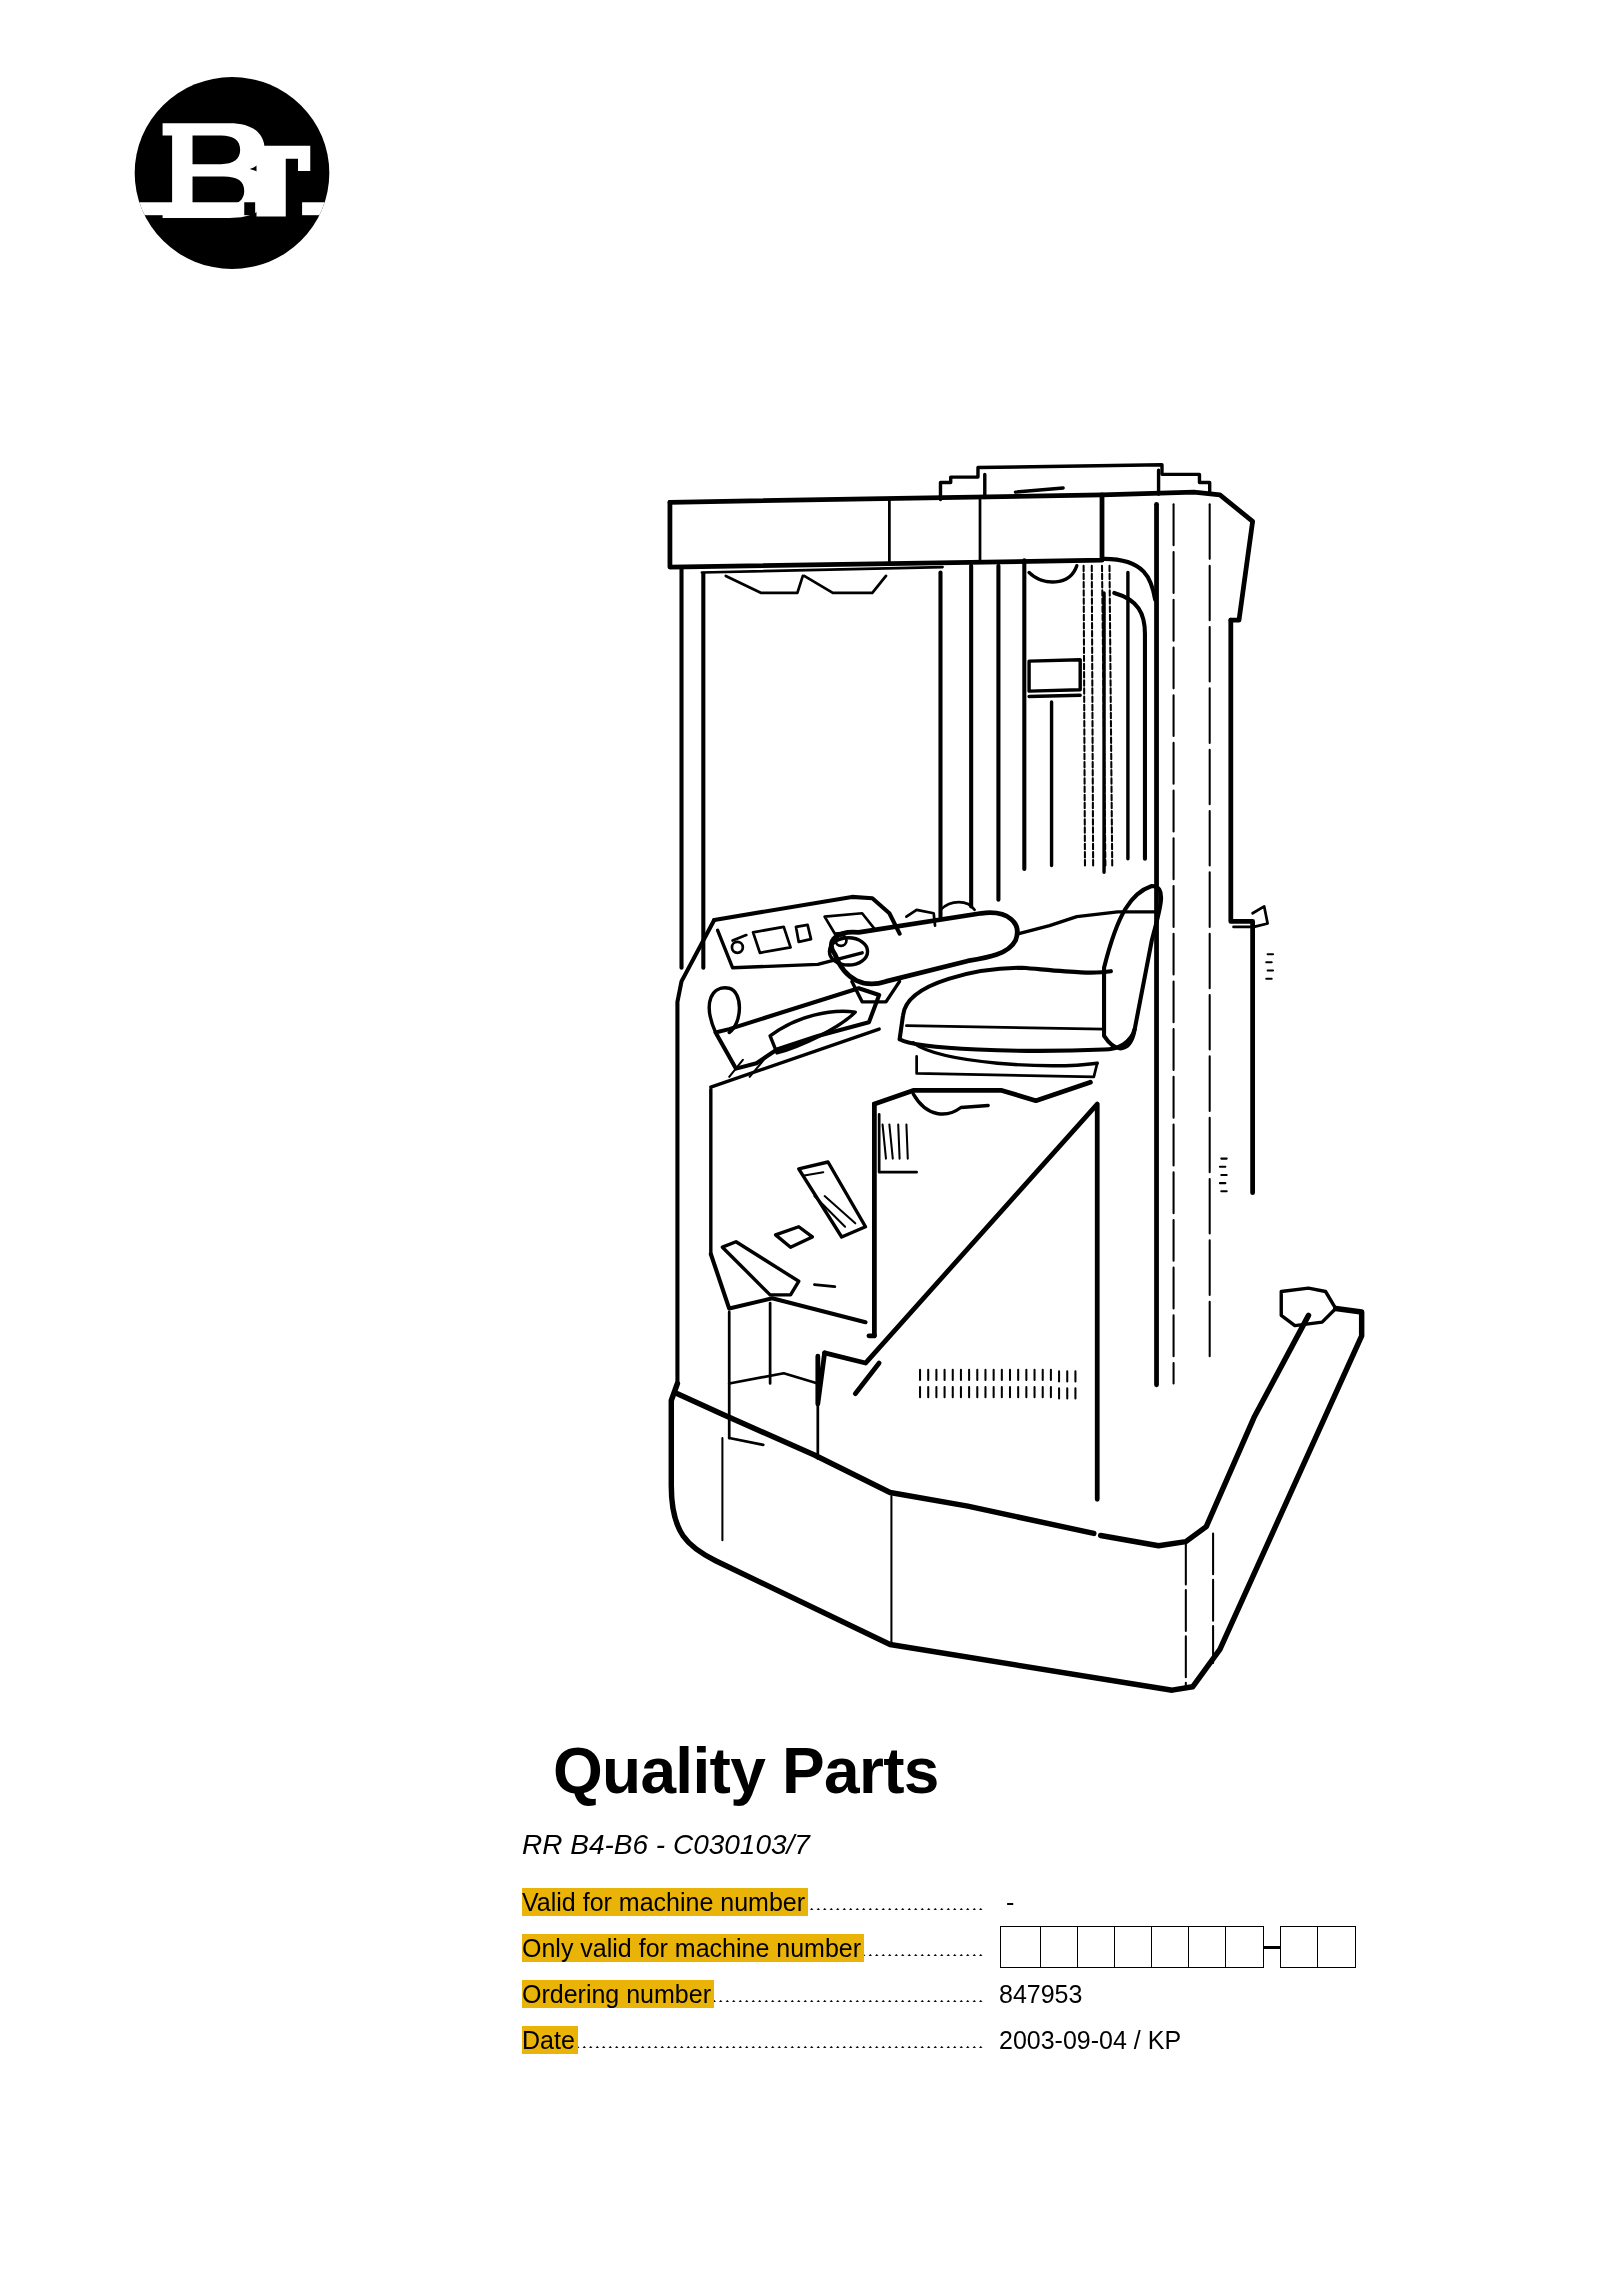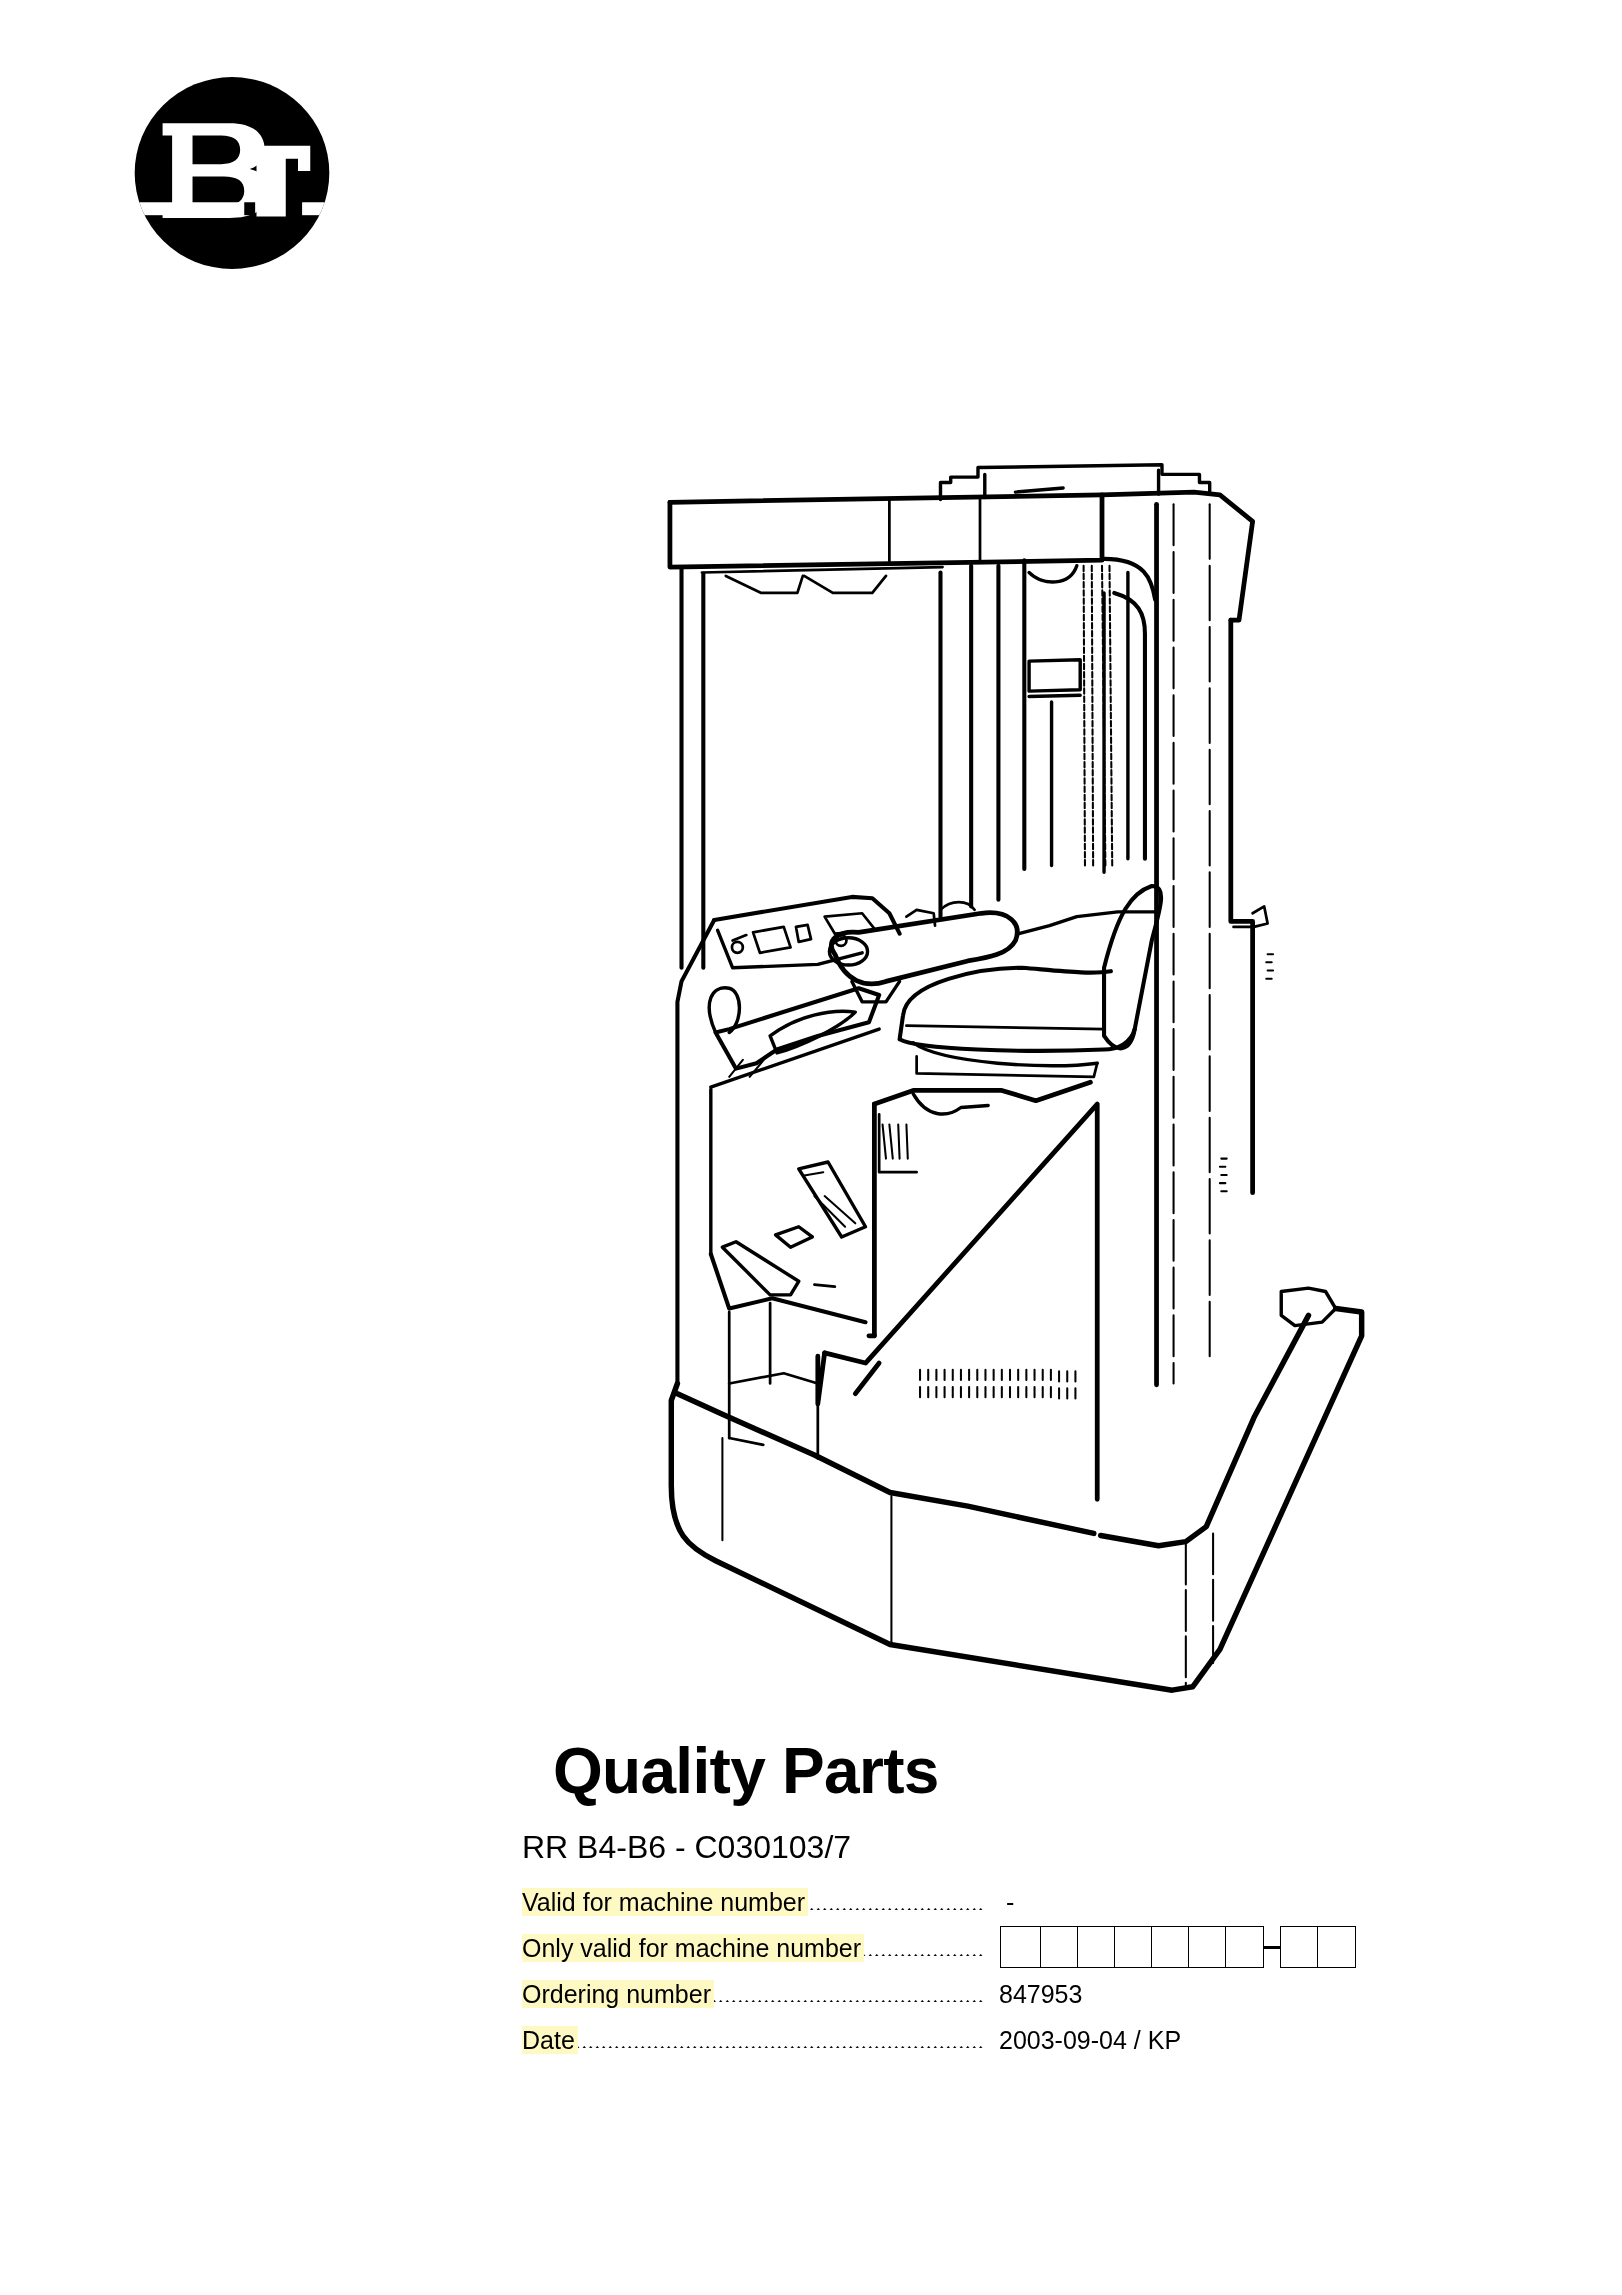--- a/index.html
+++ b/index.html
@@ -10,29 +10,29 @@
     .logo { position: absolute; left: 134px; top: 76px; width: 196px; height: 194px; }
     .illustration { position: absolute; left: 0; top: 0; width: 1622px; height: 1772px; }
     .title {
       position: absolute; left: 521px; top: 1739px;
       font-size: 64px; font-weight: bold; letter-spacing: -0.7px; line-height: 1;
       white-space: nowrap;
       margin-left: 32px;
     }
     .subtitle {
       position: absolute; left: 522px; top: 1831px;
-      font-size: 32px; line-height: 1; white-space: nowrap;
+      font-size: 28px; line-height: 1; white-space: nowrap; font-style: italic;
     }
     .spec-table { position: absolute; left: 522px; top: 1887px; width: 886px; }
     .spec-row { position: relative; height: 46px; }
     .spec-label {
       position: absolute; left: 0; top: 0; width: 462px;
       font-size: 25px; line-height: 30px; white-space: nowrap; overflow: hidden;
     }
-    .spec-label .txt { background: #fef9c3; padding-right: 2.7px; position: relative; z-index: 1; }
+    .spec-label .txt { background: #eab308; padding-right: 2.7px; position: relative; z-index: 1; }
     .spec-label .leader {
       position: absolute; left: 0; right: 0; bottom: 6.8px; height: 2.7px;
       background-image: radial-gradient(circle, #000 1px, transparent 1.2px);
       background-size: 6.5px 2.7px; background-repeat: repeat-x; background-position: right center;
     }
     .spec-value {
       position: absolute; left: 477px; top: 0;
       font-size: 25px; line-height: 30px; white-space: nowrap;
     }
     .spec-value.indent { left: 484px; }

